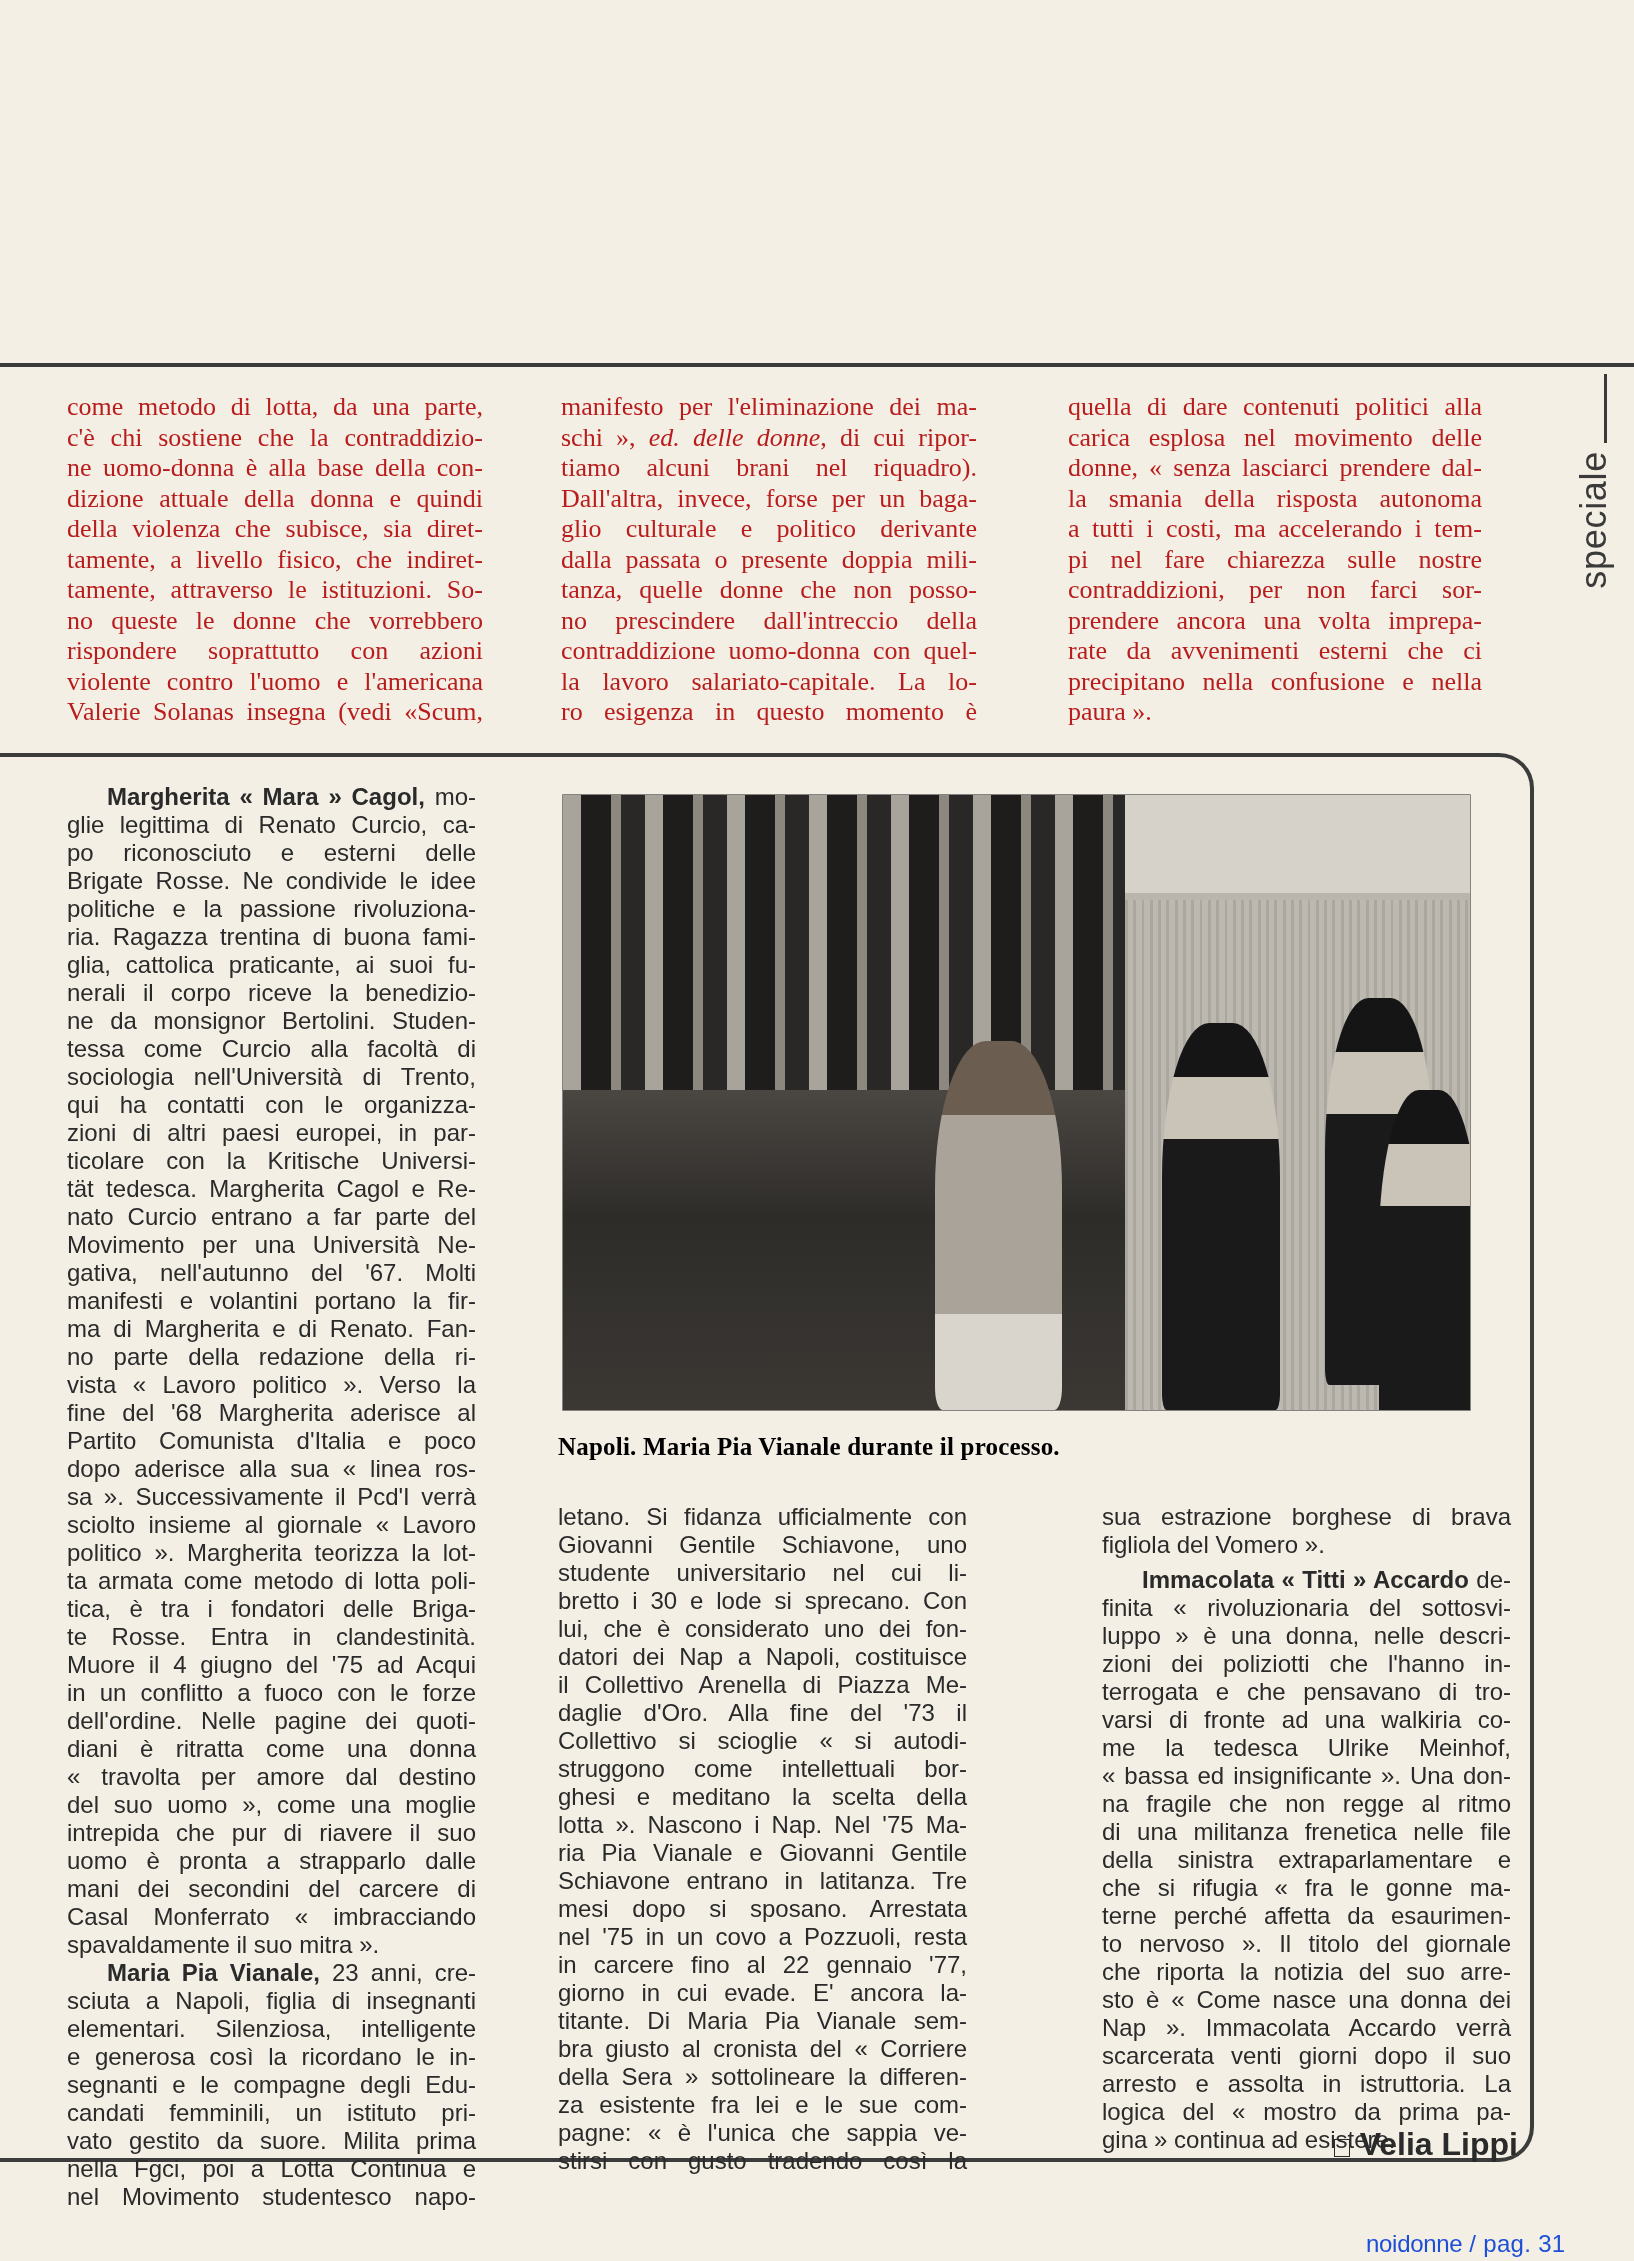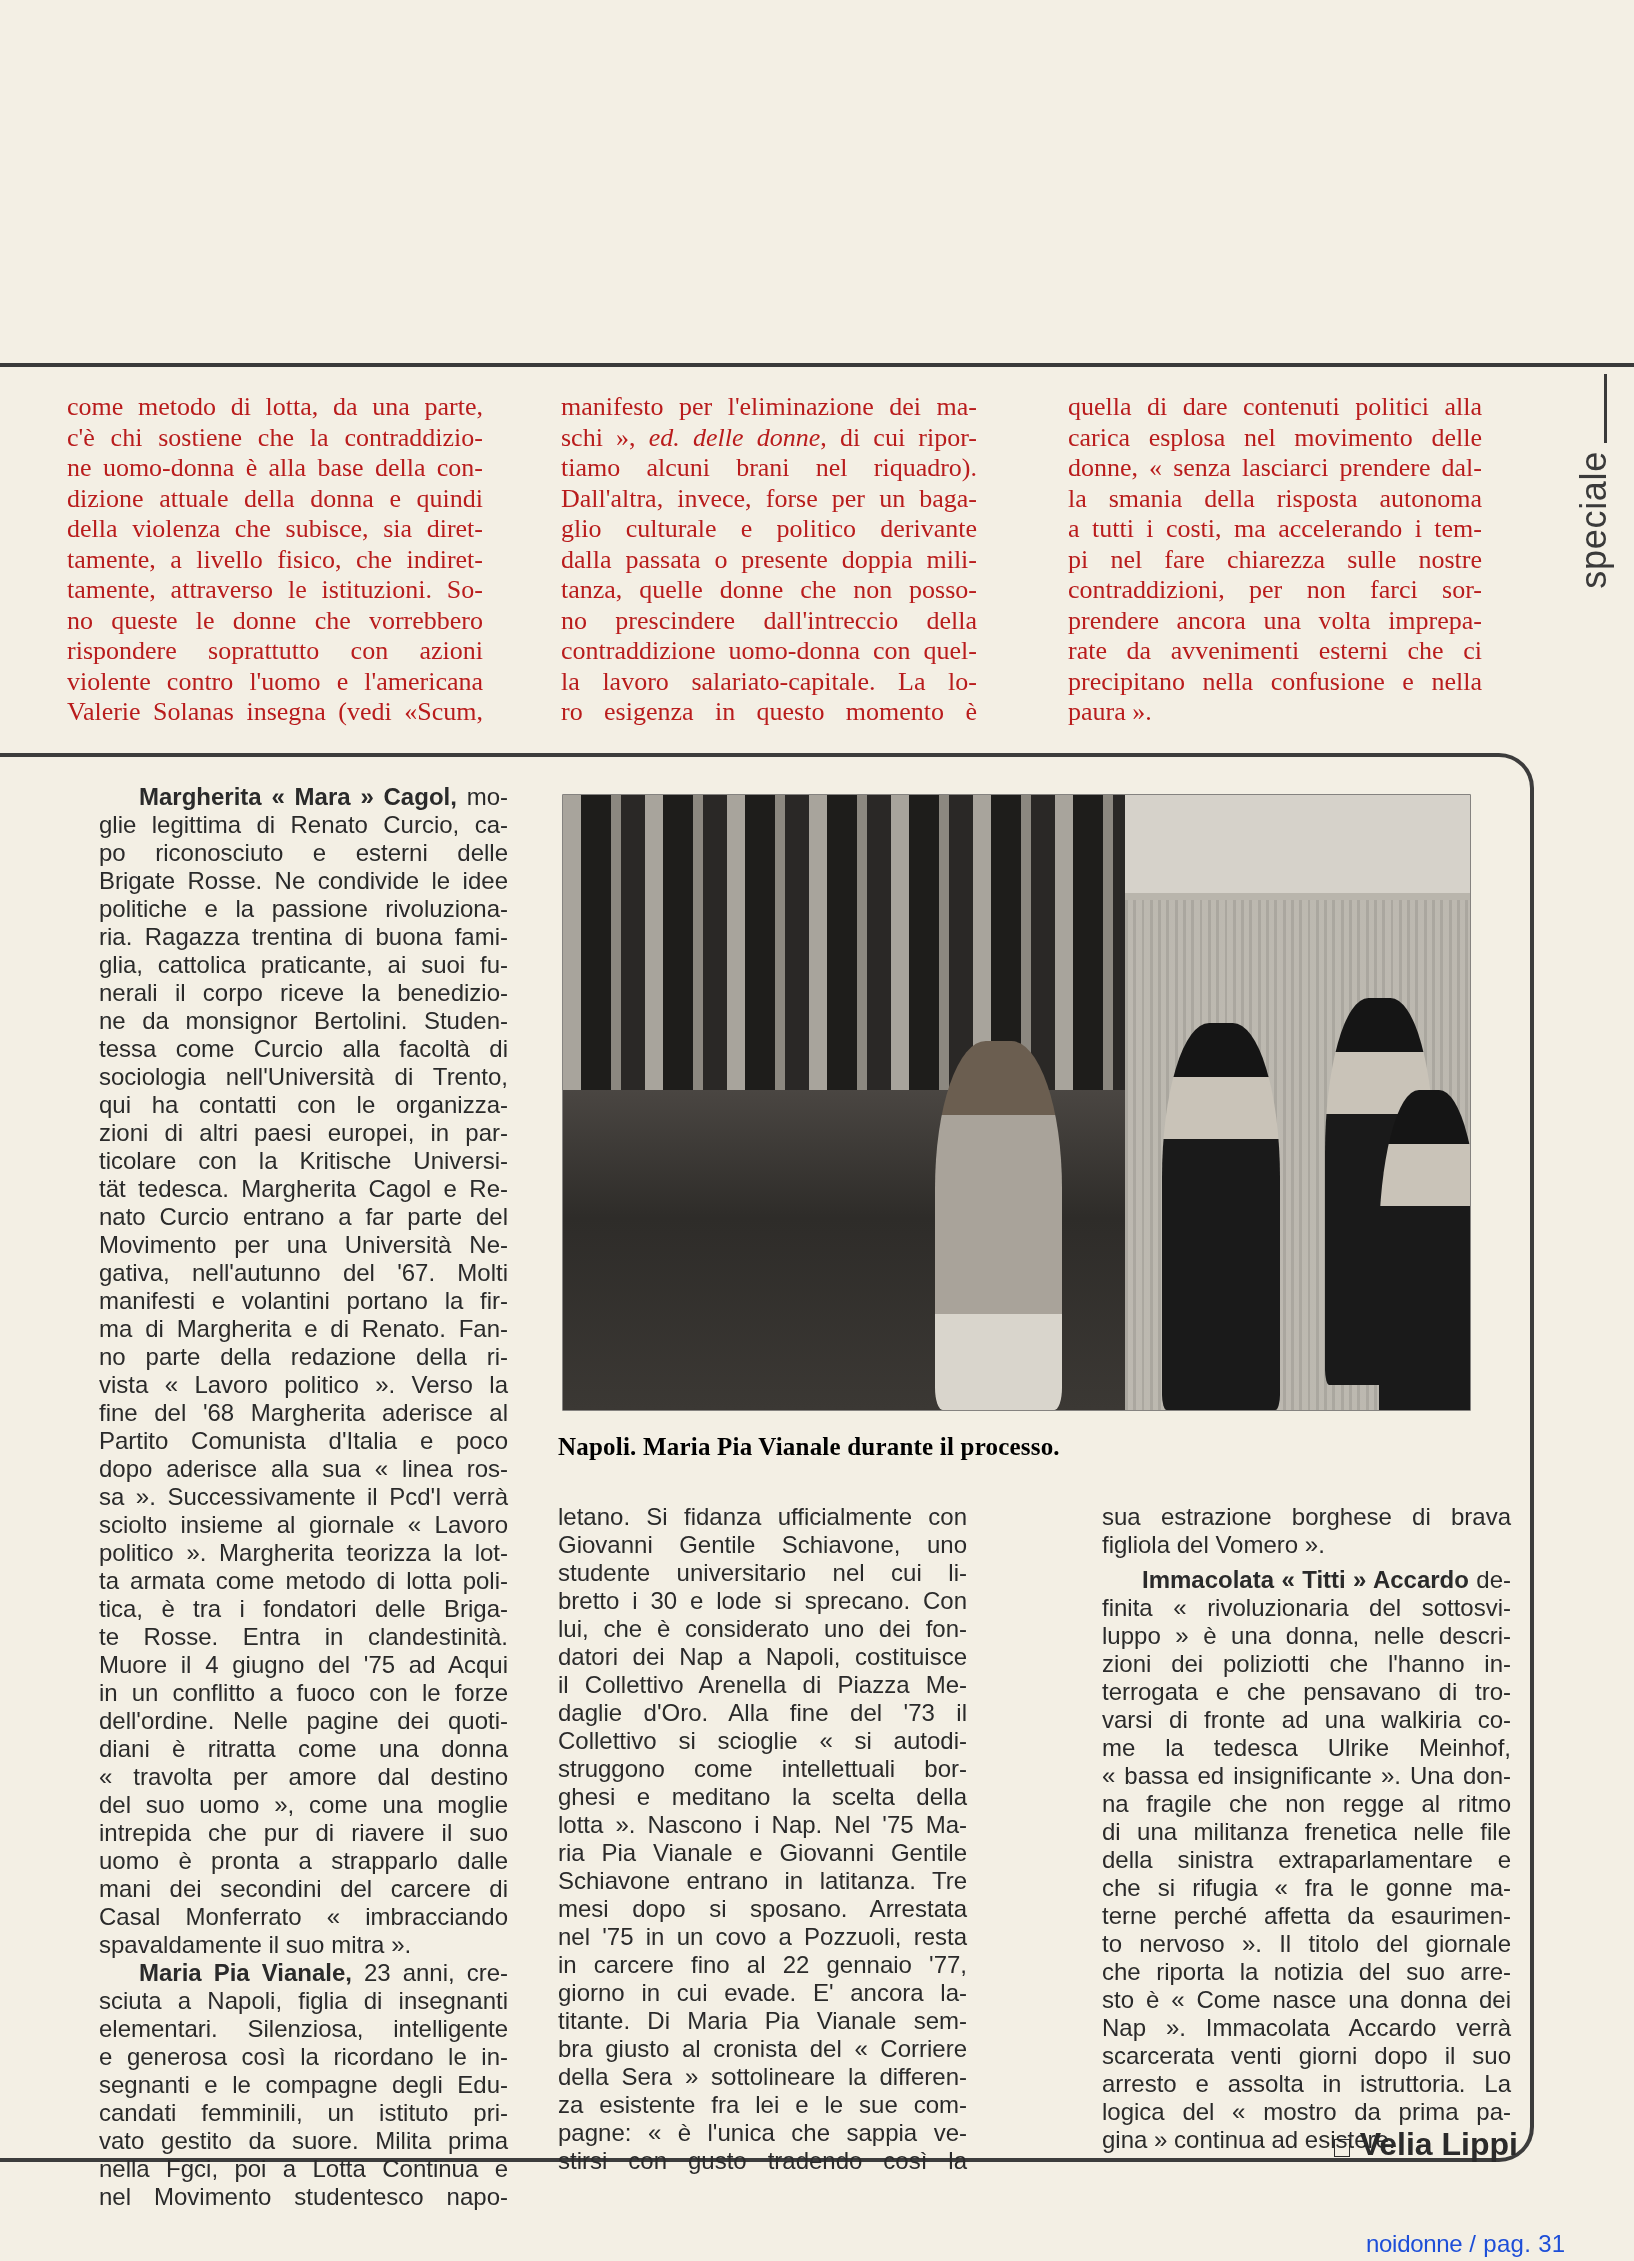--- a/index.html
+++ b/index.html
@@ -40,21 +40,21 @@
   }
   .box-col {
     position: absolute; width: 409px;
     font-family: "Liberation Sans", "DejaVu Sans", sans-serif;
     font-size: 24px; line-height: 28px; color: #2a2a2a;
   }
   .box-col .ln { display: block; text-align: justify; text-align-last: justify; white-space: nowrap; }
   .box-col .ln.last { text-align-last: left; }
   .box-col .ln.ind { padding-left: 40px; }
   .box-col b { font-weight: bold; }
-  #box-col-1 { left: 67px; top: 783px; margin-left: 32px; }
+  #box-col-1 { left: 67px; top: 783px; }
   #box-col-2 { left: 558px; top: 1503px; }
   #box-col-3 { left: 1102px; top: 1503px; width: 409px; }
 
   .photo {
     position: absolute; left: 563px; top: 795px; width: 907px; height: 615px;
     background:
       linear-gradient(90deg, rgba(20,20,20,0.0) 0 36%, rgba(60,60,60,0.0) 36%),
       linear-gradient(180deg, #6a6660 0%, #3a3836 45%, #2a2826 100%);
     overflow: hidden;
     box-shadow: 0 0 0 0.7px #555;

